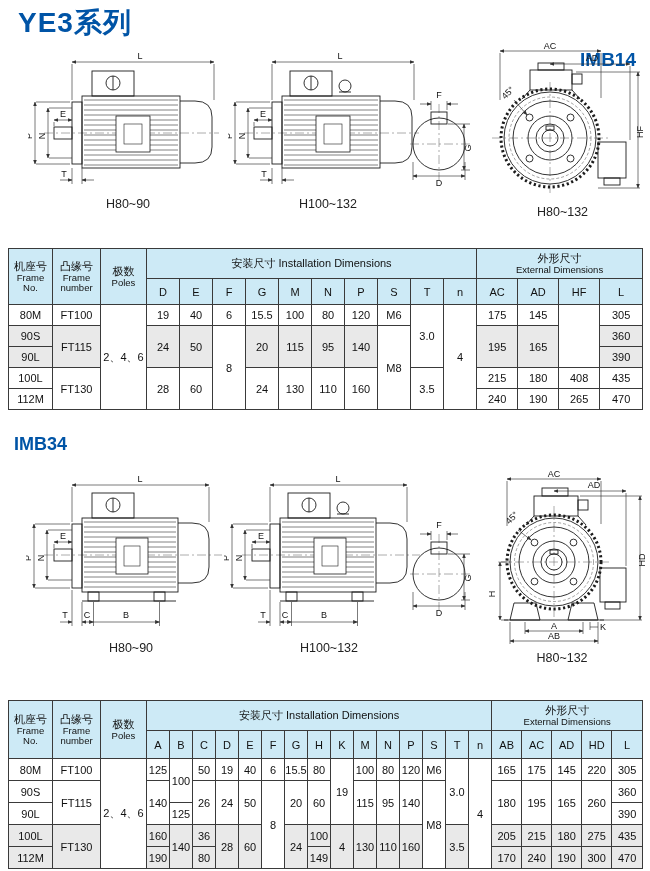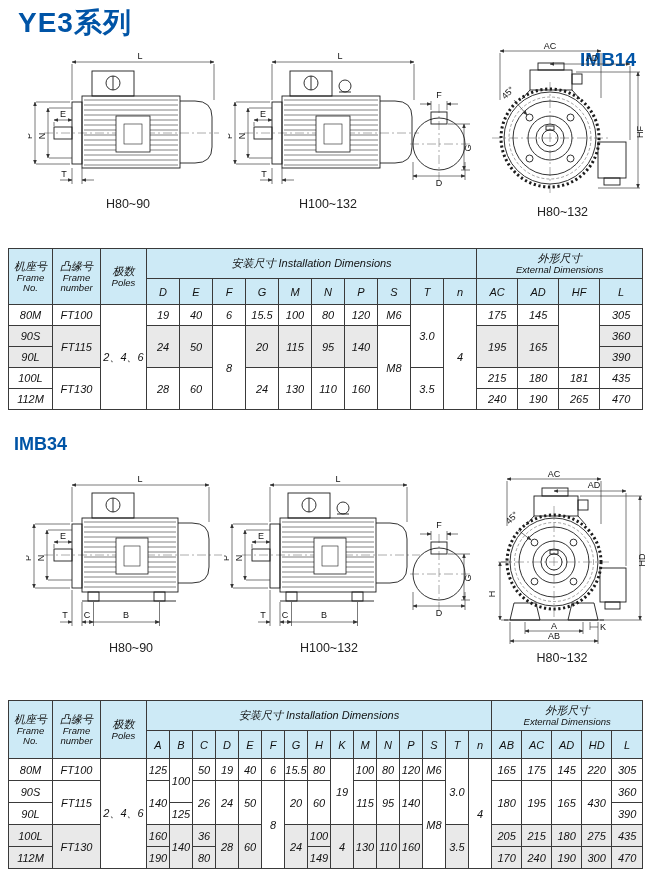--- a/index.html
+++ b/index.html
@@ -21,21 +21,21 @@
   .fig .cap{text-align:center;font-size:12.5px;color:#222;margin-top:1px;}
   
   .dr{stroke:#1c1c1c;fill:none;stroke-width:.9;}
   .fin{stroke:#1c1c1c;fill:none;stroke-width:.55;}
   .cl{stroke:#666;stroke-width:.55;fill:none;stroke-dasharray:9 3 2 3;}
   .dim{stroke:#333;stroke-width:.65;fill:none;}
   .dtx{font-size:9px;fill:#111;stroke:none;font-family:"Liberation Sans",sans-serif;}
   .rib{stroke:#1c1c1c;fill:none;stroke-width:3;stroke-dasharray:2.2 2.6;}
   .thin{stroke:#444;stroke-width:.5;fill:none;stroke-dasharray:3 2;}
   
-  table.dims{position:absolute;left:8px;border-collapse:collapse;table-layout:fixed;width:634px;border:1.5px solid var(--bdr);font-style:italic;}
+  table.dims{position:absolute;left:8px;border-collapse:collapse;table-layout:fixed;width:634px;border:1.5px solid var(--bdr);}
   table.dims th,table.dims td{border:1px solid var(--bdr);text-align:center;vertical-align:middle;padding:0;font-weight:normal;}
   table.dims thead th{background:var(--hdr);}
   .zh{font-size:11px;line-height:13px;}
   .en{font-size:9.5px;line-height:10.5px;}
   .colh{font-size:11px;}
   td{font-size:11px;}
   #table1{top:248px;}
   #table2{top:700px;}
   #table1 tr.hr1{height:30px;}#table1 tr.hr2{height:26px;}#table1 tbody tr{height:21px;}
   #table2 tr.hr1{height:30px;}#table2 tr.hr2{height:28px;}#table2 tbody tr{height:22px;}
@@ -315,21 +315,21 @@
       <td rowspan="2">FT130</td>
       <td rowspan="2">28</td>
       <td rowspan="2">60</td>
       <td rowspan="2">24</td>
       <td rowspan="2">130</td>
       <td rowspan="2">110</td>
       <td rowspan="2">160</td>
       <td rowspan="2">3.5</td>
       <td>215</td>
       <td>180</td>
-      <td>181</td>
+      <td>408</td>
       <td>435</td>
     </tr>
     <tr>
       <td>112M</td>
       <td>240</td>
       <td>190</td>
       <td>265</td>
       <td>470</td>
     </tr>
   </tbody>
@@ -630,21 +630,21 @@
       <td rowspan="4">8</td>
       <td rowspan="2">20</td>
       <td rowspan="2">60</td>
       <td rowspan="2">115</td>
       <td rowspan="2">95</td>
       <td rowspan="2">140</td>
       <td rowspan="4">M8</td>
       <td rowspan="2">180</td>
       <td rowspan="2">195</td>
       <td rowspan="2">165</td>
-      <td rowspan="2">430</td>
+      <td rowspan="2">260</td>
       <td>360</td>
     </tr>
     <tr>
       <td>90L</td>
       <td>125</td>
       <td>390</td>
     </tr>
     <tr>
       <td class="g">100L</td>
       <td class="g" rowspan="2">FT130</td>

